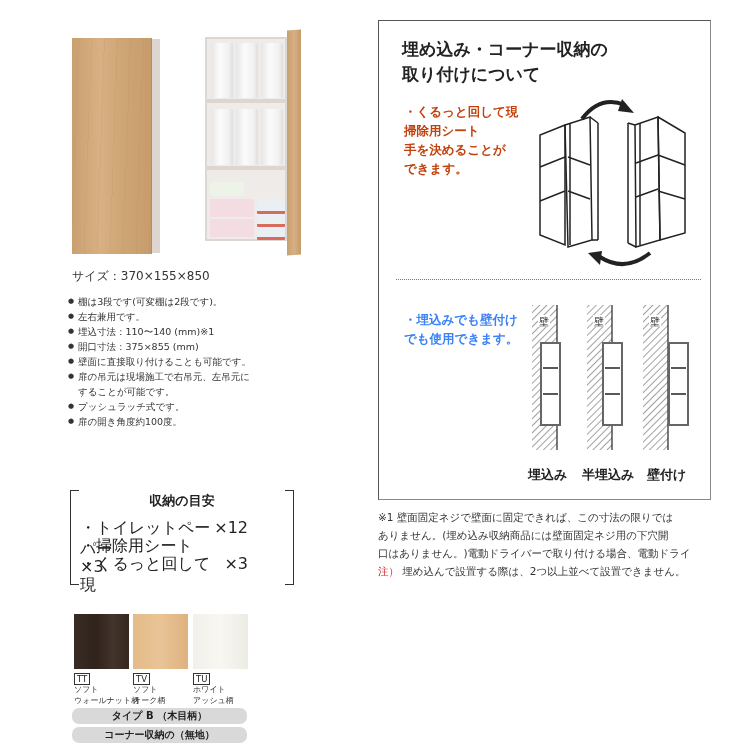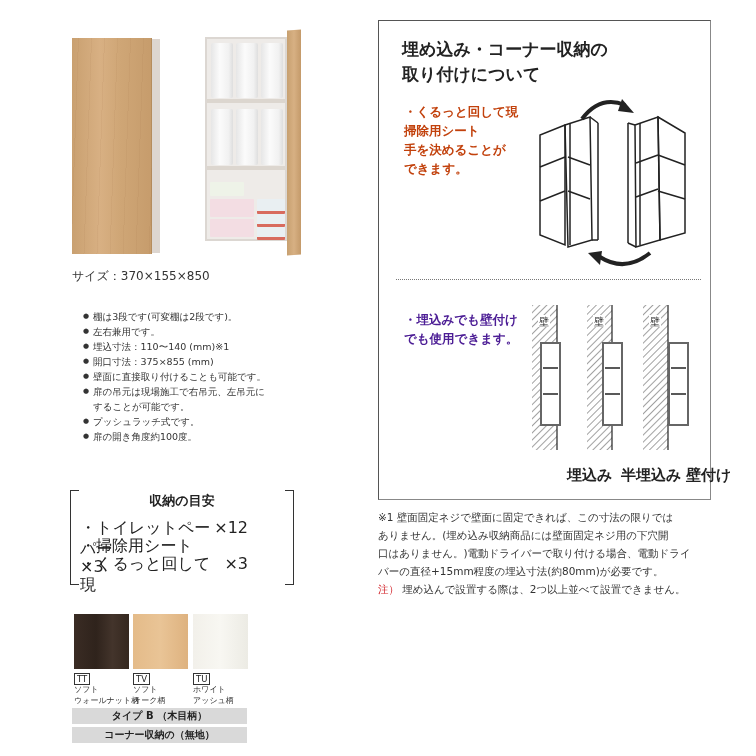--- a/index.html
+++ b/index.html
@@ -14,44 +14,44 @@
   .cab-closed-grain{left:72px;top:38px;width:80px;height:216px;
      background:repeating-linear-gradient(92deg,rgba(255,255,255,0) 0 6px,rgba(150,100,60,0.08) 6px 7px,rgba(255,255,255,0) 7px 13px);}
   .cab-open{left:205px;top:37px;width:82px;height:204px;background:#eeebe8;border:2px solid #dcd7d2;box-sizing:border-box;}
   .shelf{position:absolute;left:0;width:100%;height:4px;background:#dcd6cf;}
   .roll{position:absolute;width:22px;background:linear-gradient(90deg,#e6e6e6,#fbfbfb 40%,#f1f1f1 80%,#dedede);border-radius:2px;}
   .box{position:absolute;border-radius:1px;}
   .door{left:287px;top:30px;width:14px;height:225px;
      background:linear-gradient(90deg,#c7a070,#d7b083 50%,#c49a6a);transform:skewY(-4deg);}
   
   .size{left:72px;top:268px;font-size:12px;color:#333;}
-  .bullets{left:68px;top:294px;width:230px;margin:15px;padding:0;list-style:none;font-size:9.5px;line-height:15px;color:#333;}
+  .bullets{left:68px;top:294px;width:230px;margin:0;padding:0;list-style:none;font-size:9.5px;line-height:15px;color:#333;}
   .bullets li{position:relative;padding-left:10px;}
   .bullets li:before{content:"●";position:absolute;left:0;top:0;font-size:7px;}
   .bullets .cont{padding-left:10px;}
   .bullets .cont:before{content:"";}
   
   .guide{left:70px;top:458px;width:224px;height:95px;margin-top:32px;}
   .br{position:absolute;width:8px;height:93px;border-top:1.5px solid #333;border-bottom:1.5px solid #333;}
   .br.l{left:0;top:0;border-left:1.5px solid #333;}
   .br.r{right:0;top:0;border-right:1.5px solid #333;}
   .guide-title{position:absolute;left:0;width:100%;top:2px;text-align:center;font-size:13px;font-weight:bold;}
   .g-row{position:absolute;left:10px;width:168px;font-size:16px;display:flex;justify-content:center;}
   
   .sw{position:absolute;top:614px;width:55px;height:55px;}
   .sw-code{position:absolute;top:673px;font-size:8.5px;border:1px solid #333;padding:0 2px;line-height:10px;}
   .sw-name{position:absolute;font-size:8px;line-height:10px;color:#333;}
-  .bar{position:absolute;left:72px;width:175px;height:16px;background:#d9d9d9;text-align:center;font-size:10px;font-weight:bold;line-height:16px;}
+  .bar{position:absolute;left:72px;width:175px;height:16px;background:#d9d9d9;text-align:center;font-size:10px;font-weight:bold;line-height:16px;border-radius:7px;}
   
   .panel{left:378px;top:20px;width:333px;height:480px;border:1.5px solid #555;box-sizing:border-box;border-bottom-color:#888;border-right-color:#888;}
   .p-title{left:402px;top:37px;font-size:17px;line-height:25px;font-weight:bold;color:#222;}
   .p-text1{left:404px;top:102px;font-size:12.5px;line-height:19px;font-weight:bold;color:#c2410c;}
   .dash{left:396px;top:279px;width:305px;border-top:1.5px dotted #777;}
-  .p-text2{left:404px;top:310px;font-size:12.5px;line-height:19px;font-weight:bold;color:#4c1d95;}
-  .wall-label{position:absolute;top:466px;font-size:15px;font-weight:bold;margin-left:39px;}
+  .p-text2{left:404px;top:310px;font-size:12.5px;line-height:19px;font-weight:bold;color:#3b82f6;}
+  .wall-label{position:absolute;top:466px;font-size:13px;font-weight:bold;}
   .note{left:378px;top:508px;width:345px;font-size:10.5px;line-height:18px;color:#333;}
   .note .red{color:#d2232a;}
 </style>
 </head>
 <body>
 
 <div class="abs cab-closed"></div>
 <div class="abs cab-closed-grain"></div>
 <div class="abs cab-closed-side"></div>
 
@@ -207,15 +207,14 @@
 <span class="abs" style="left:650px;top:315px;font-size:10px;">壁</span>
 
 <span class="wall-label" style="left:528px;">埋込み</span>
 <span class="wall-label" style="left:582px;">半埋込み</span>
 <span class="wall-label" style="left:647px;">壁付け</span>
 
 <div class="abs note">
   <div>※1  壁面固定ネジで壁面に固定できれば、この寸法の限りでは</div>
   <div>ありません。(埋め込み収納商品には壁面固定ネジ用の下穴開</div>
   <div>口はありません。)電動ドライバーで取り付ける場合、電動ドライ</div>
-  <div>バーの直径+15mm程度の埋込寸法(約80mm)が必要です。</div>
   <div><span class="red">注）</span><span> 埋め込んで設置する際は、2つ以上並べて設置できません。</span></div>
 </div>
 
 </body></html>

